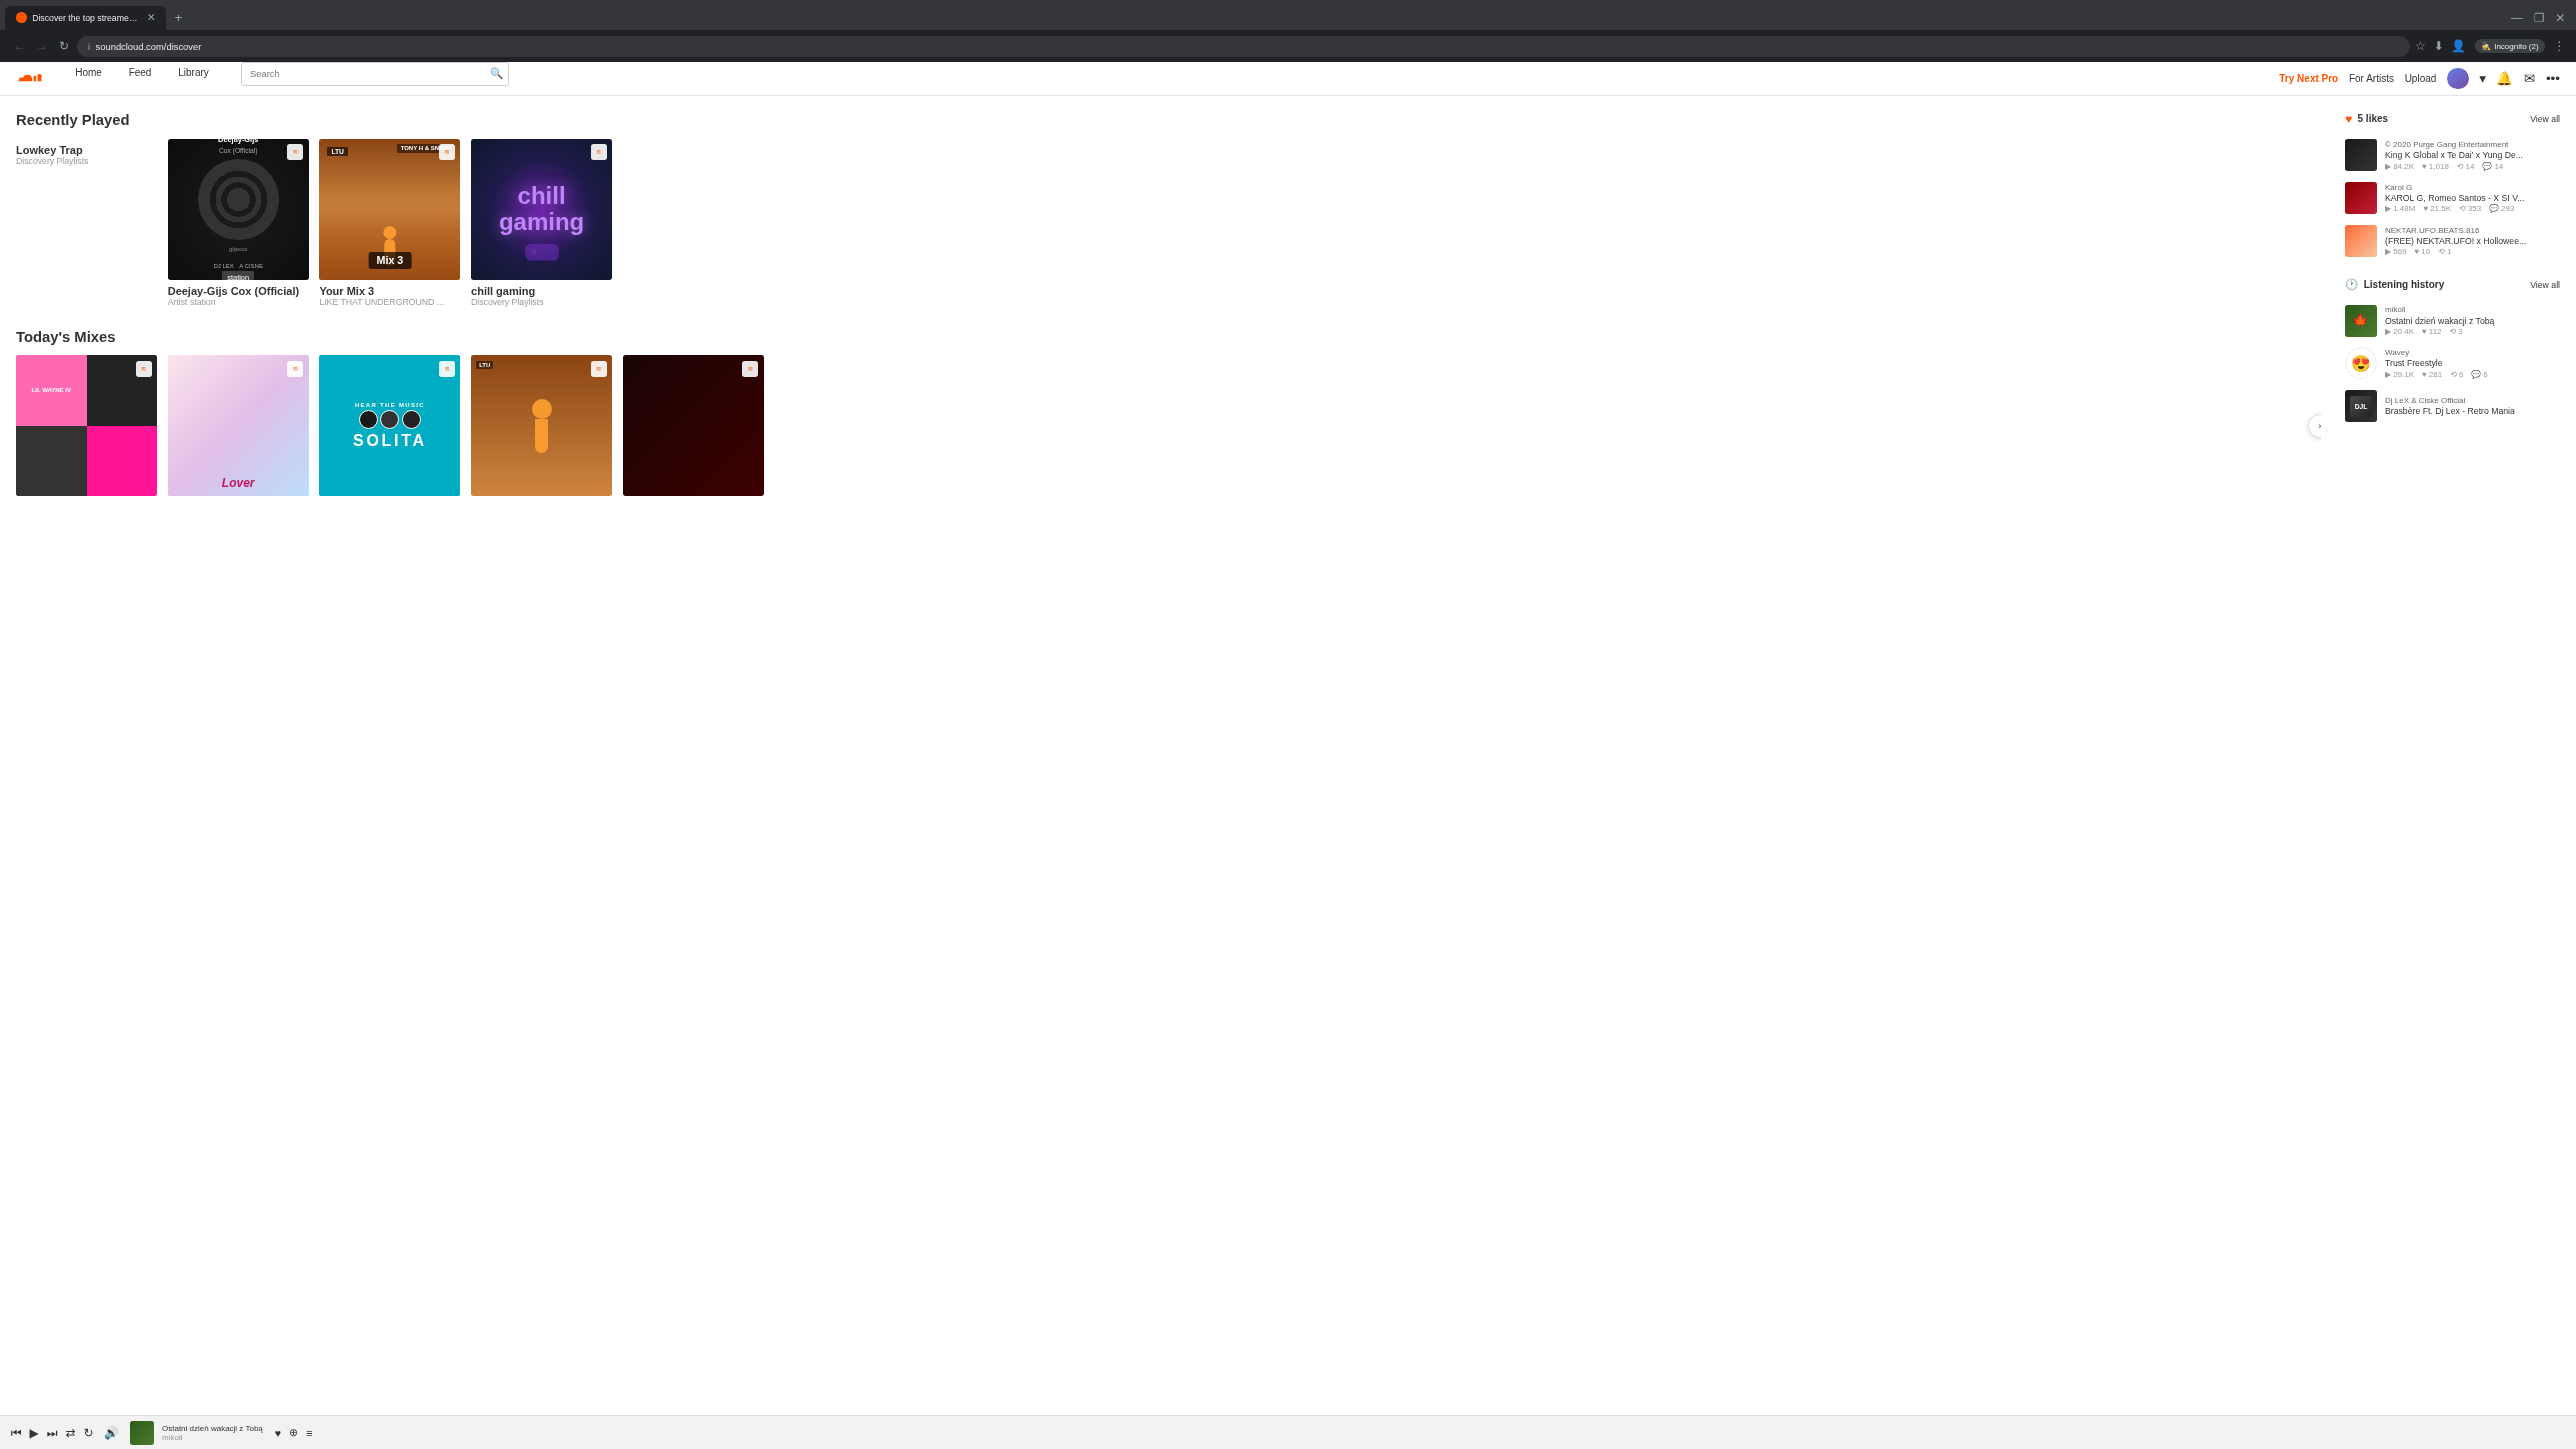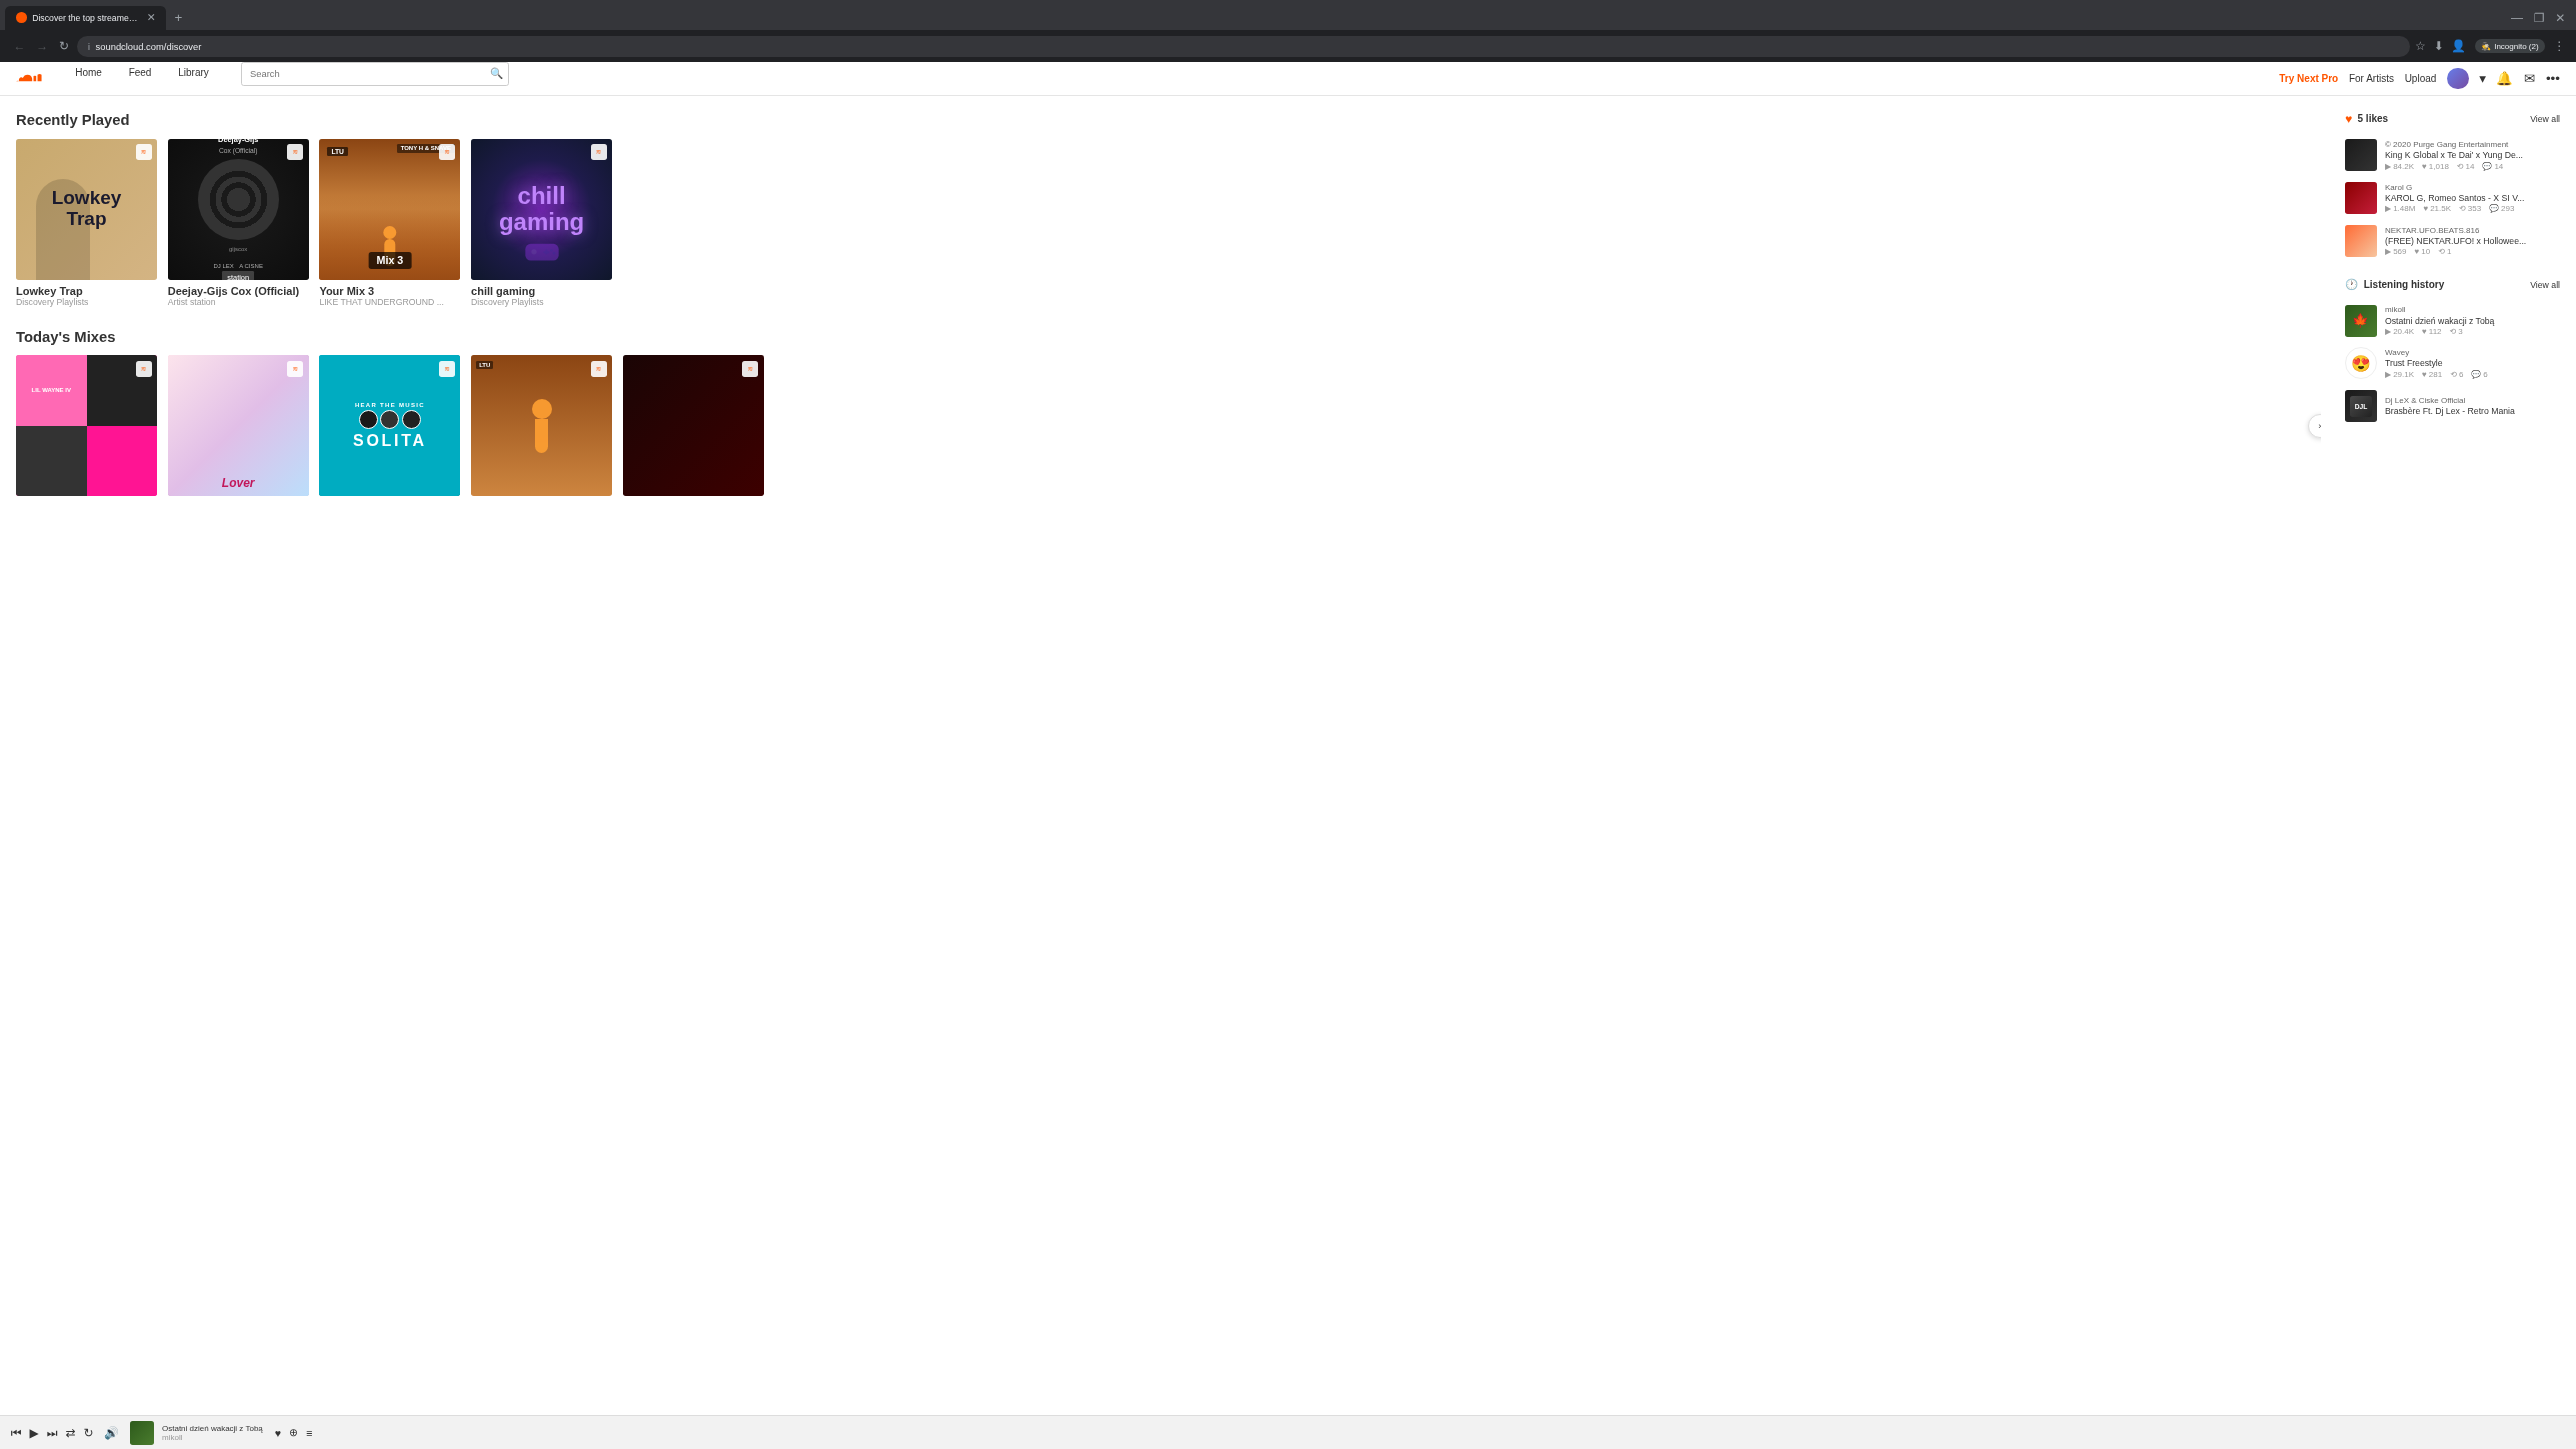--- a/index.html
+++ b/index.html
@@ -206,30 +206,20 @@
   </div>
 
   <div class="sc-main">
     <div class="sc-content">
 
       <div class="sc-section">
         <h2 class="sc-section-title">Recently Played</h2>
         <div class="sc-cards section-with-nav">
 
           <div class="sc-card">
-            <div class="sc-card-thumb">
-              <div class="card-lowkey" style="width:100%;height:100%;position:relative;">
-
-                <div style="position:absolute;bottom:0;left:20px;width:54px;height:101px;background:rgba(0,0,0,0.15);border-radius:27px 27px 0 0;"></div>
-                <span class="card-lowkey-text" style="z-index:2;position:relative;">Lowkey<br>Trap</span>
-              </div>
-              <div class="sc-card-overlay">
-                <div class="sc-soundcloud-mini" style="font-size:6.7px;color:#f50;">≋</div>
-              </div>
-            </div>
             <div class="sc-card-title">Lowkey Trap</div>
             <div class="sc-card-sub">Discovery Playlists</div>
           </div>
 
           <div class="sc-card">
             <div class="sc-card-thumb">
               <div class="card-djlex" style="width:100%;height:100%;">
                 <div style="text-align:center;">
                   <div style="color:#fff;font-size:7.4px;font-weight:700;margin-bottom:2.7px;">Deejay-Gijs</div>
                   <div style="color:#aaa;font-size:6.7px;">Cox (Official)</div>

